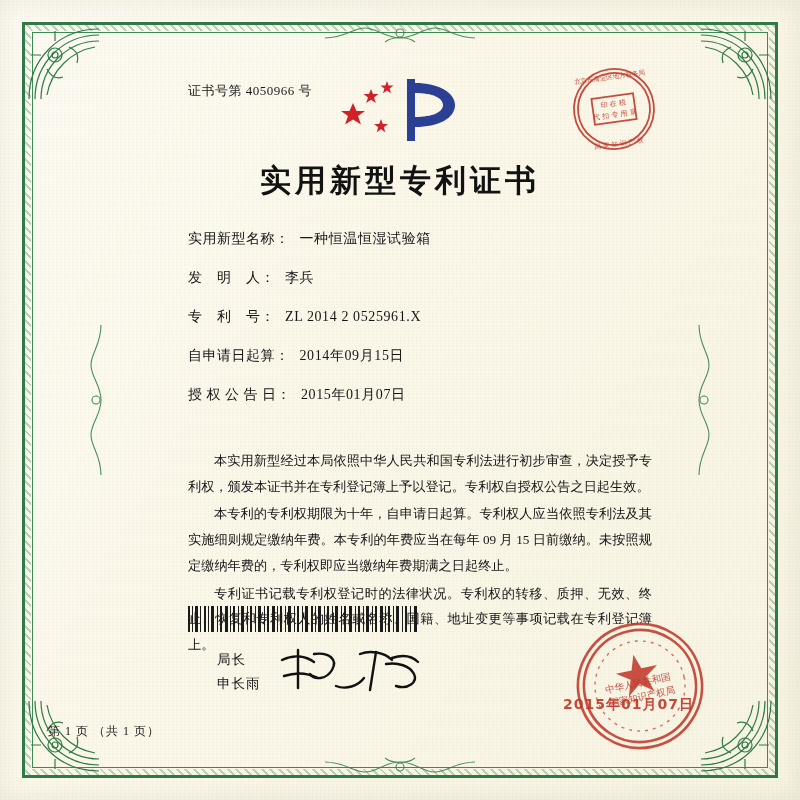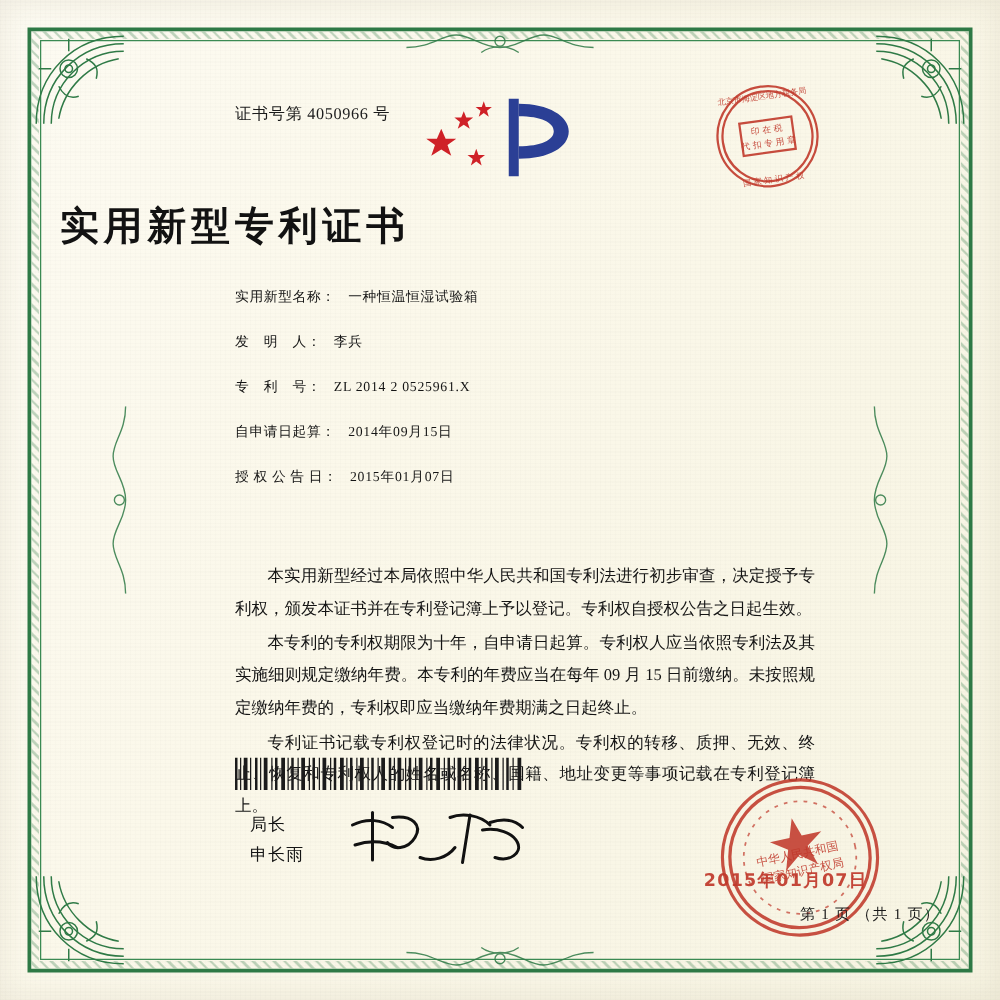--- a/index.html
+++ b/index.html
@@ -117,39 +117,39 @@
     top: 18px;
     width: 86px;
     height: 86px;
     transform: rotate(-8deg);
   }
 
   .title {
     position: absolute;
     top: 112px;
     left: 0; right: 0;
-    text-align: left;
+    text-align: center;
     font-size: 31px;
     font-weight: bold;
     letter-spacing: 4px;
     color: #121212;
     font-family: "DejaVu Serif", serif;
   }
 
   .fields {
     position: absolute;
     top: 182px;
     left: 140px;
     right: 60px;
   }
   .field {
     display: flex;
     align-items: baseline;
     margin-bottom: 21px;
-    font-size: 11px;
+    font-size: 14px;
     color: #151515;
   }
   .f-label {
     white-space: pre;
     flex: 0 0 auto;
     letter-spacing: .5px;
   }
   .f-value {
     margin-left: 10px;
     letter-spacing: .6px;
@@ -173,21 +173,21 @@
   .barcode {
     position: absolute;
     left: 140px;
     top: 558px;
     height: 26px;
     width: 230px;
   }
 
   .sign-block {
     position: absolute;
-    left: 152px;
+    left: 169px;
     top: 600px;
     font-size: 13.5px;
     line-height: 1.75;
     color: #141414;
     letter-spacing: 1px;
   }
   .signature {
     position: absolute;
     left: 226px;
     top: 592px;
@@ -212,21 +212,21 @@
     letter-spacing: 1px;
     font-family: "DejaVu Sans", sans-serif;
     font-weight: bold;
     opacity: .92;
   }
 
   .page-no {
     position: absolute;
     bottom: 12px;
     left: 0; right: 0;
-    text-align: right;
+    text-align: left;
     font-size: 12px;
     color: #1b1b1b;
     letter-spacing: 1px;
   }
 </style>
 </head>
 <body>
 
 <div id="cert">
 

